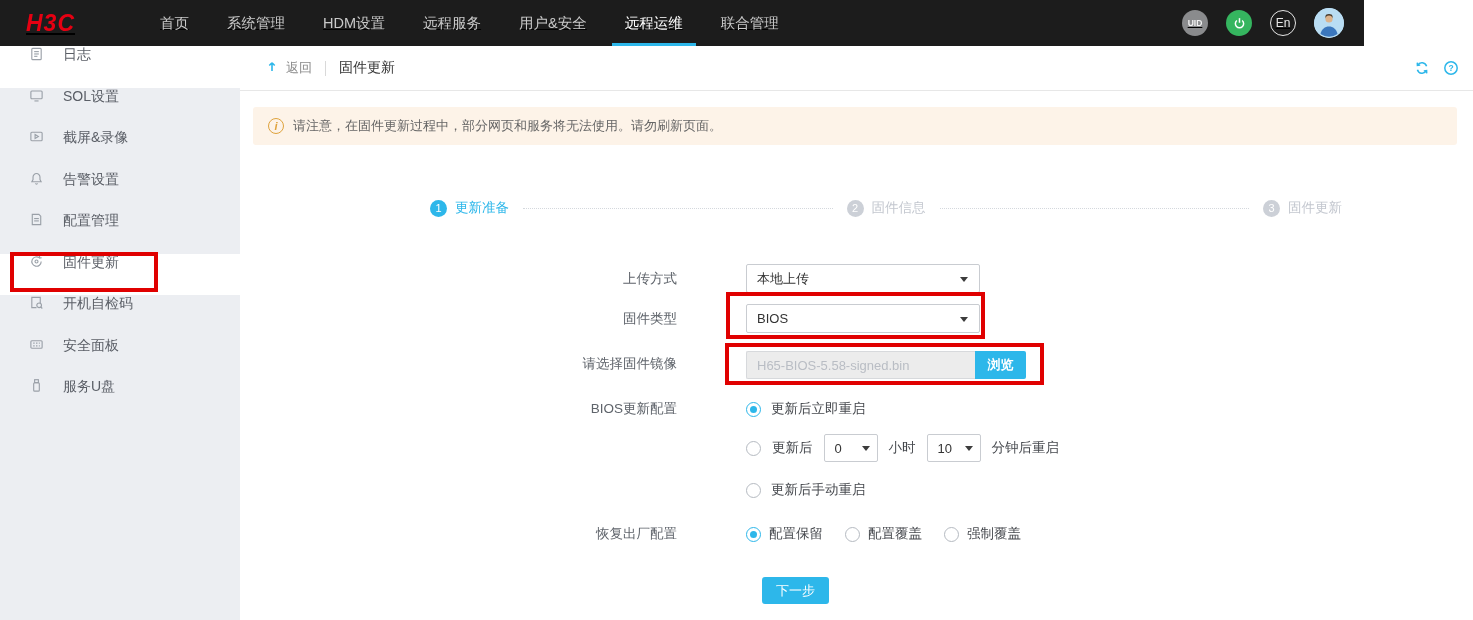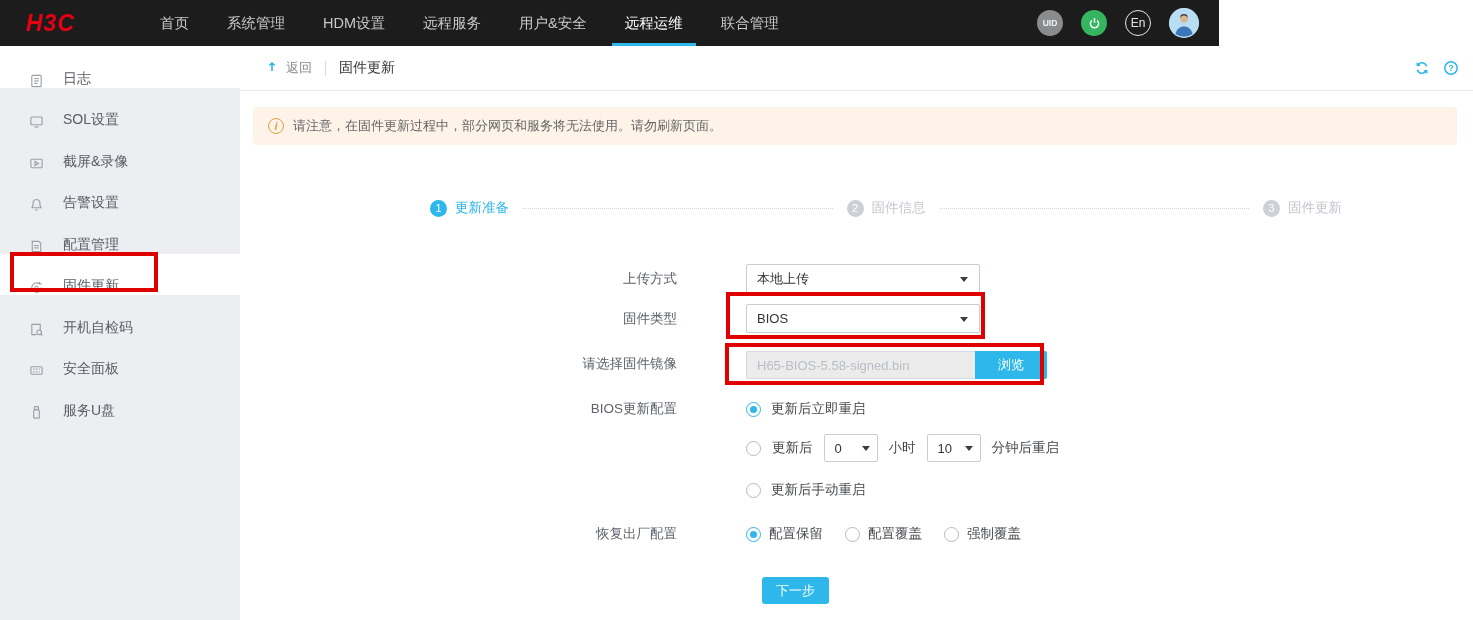--- a/index.html
+++ b/index.html
@@ -1,40 +1,40 @@
 <!DOCTYPE html>
 <html><head>
 <meta charset="utf-8">
 <style>
   * { margin:0; padding:0; box-sizing:border-box; }
   html,body { background:#fff; }
   body { font-family:"Liberation Sans","DejaVu Sans",sans-serif; }
   .screen { position:relative; width:1473px; height:620px; overflow:hidden; background:#fff; }
 
   
-  .topnav { position:absolute; left:0; top:0; width:1219px; height:46px; background:#1c1c1c;
-            display:flex; align-items:center; }
+  .topnav { position:absolute; left:0; top:0; width:1364px; height:46px; background:#1c1c1c;
+            display:flex; align-items:center;text-decoration:underline; }
   .logo { margin-left:26px; color:#e60012; font-weight:800; font-style:italic;
           font-size:23px; letter-spacing:1px; flex:none; }
   .nav-tabs { display:flex; height:46px; margin-left:66px; }
   .tab { position:relative; height:46px; display:flex; align-items:center; padding:0 19px;
          color:#c9c9c9; font-size:14.5px; cursor:pointer; white-space:nowrap; }
   .tab.active { color:#ffffff; }
   .tab.active::after { content:''; position:absolute; left:6px; right:6px; bottom:0; height:3px; background:#2db7ea; }
   .nav-right { margin-left:auto; margin-right:20px; display:flex; align-items:center; gap:18px; }
   .circle-btn { width:26px; height:26px; border-radius:50%; display:flex; align-items:center;
                 justify-content:center; cursor:pointer; flex:none; }
   .uid { background:#8a8b8d; color:#f2f2f2; font-size:8.5px; font-weight:bold; }
   .power { background:#35b55f; color:#fff; }
   .lang { border:1.5px solid #e6e6e6; color:#e6e6e6; font-size:12px; }
   .avatar { width:30px; height:30px; border-radius:50%; overflow:hidden; background:#b9ddf3; flex:none; cursor:pointer; }
 
   
   .sidebar { position:absolute; left:0; top:46px; width:240px; height:574px; background:#eceef2; }
-  .side-item { height:41.5px; display:flex; align-items:flex-end; padding-left:29px; gap:19px;
+  .side-item { height:41.5px; display:flex; align-items:flex-start; padding-left:29px; gap:19px;
                color:#5a5e66; font-size:14px; cursor:pointer; background:#eceef2; }
   .side-item.white { background:#ffffff; }
   .sicon { color:#9aa0a8; width:15px; height:15px; flex:none; display:flex; }
   .sicon svg { width:15px; height:15px; stroke:currentColor; fill:none; stroke-width:1.2; }
 
   
   .content-bar { position:absolute; left:240px; top:46px; width:1233px; height:45px; background:#fff;
                  border-bottom:1px solid #e7e7e7; display:flex; align-items:center; }
   .back-group { display:flex; align-items:center; gap:6px; margin-left:27px; cursor:pointer; }
   .back-icon svg { width:13px; height:13px; stroke:#2db7ea; fill:none; stroke-width:1.6; }
@@ -73,23 +73,23 @@
                        border:4px solid transparent; border-top:5px solid #3c3c3c; }
   .mini-select { position:relative; width:54px; height:28px; border:1px solid #c9ccd1; border-radius:2px;
                  background:#fff; display:flex; align-items:center; padding-left:10px; font-size:13px;
                  color:#333; cursor:pointer; flex:none; }
   .mini-select::after { content:''; position:absolute; right:7px; top:11px;
                         border:4px solid transparent; border-top:5px solid #3c3c3c; }
   .file-row { position:absolute; left:746px; top:351px; display:flex; }
   .file-input { width:229px; height:28px; border:1px solid #d7d9dc; border-right:none; background:#ececec;
                 color:#b9bdc4; font-size:13px; padding-left:10px; border-radius:2px 0 0 2px;
                 font-family:"Liberation Sans","DejaVu Sans",sans-serif; }
-  .browse-btn { width:72px; height:28px; background:#2db7ea; color:#fff; border:none; font-size:13px;
+  .browse-btn { width:51px; height:28px; background:#2db7ea; color:#fff; border:none; font-size:13px;
                 border-radius:0 2px 2px 0; cursor:pointer;
-                font-family:"Liberation Sans","DejaVu Sans",sans-serif; }
+                font-family:"Liberation Sans","DejaVu Sans",sans-serif;font-weight:bold; }
   .radio-row { position:absolute; left:746px; display:flex; align-items:center; gap:10px;
                font-size:13.5px; color:#46494e; }
   .radio { width:15px; height:15px; border-radius:50%; border:1px solid #b5bac1; background:#fff;
            position:relative; flex:none; cursor:pointer; }
   .radio.checked { border-color:#2db7ea; }
   .radio.checked::after { content:''; position:absolute; left:3px; top:3px; width:7px; height:7px;
                           border-radius:50%; background:#2db7ea; }
   .radio-group { display:flex; align-items:center; gap:8px; cursor:pointer; }
   .next-btn { position:absolute; left:762px; top:577px; width:67px; height:27px; background:#2db7ea;
               color:#fff; border:none; border-radius:3px; font-size:13px; cursor:pointer;

